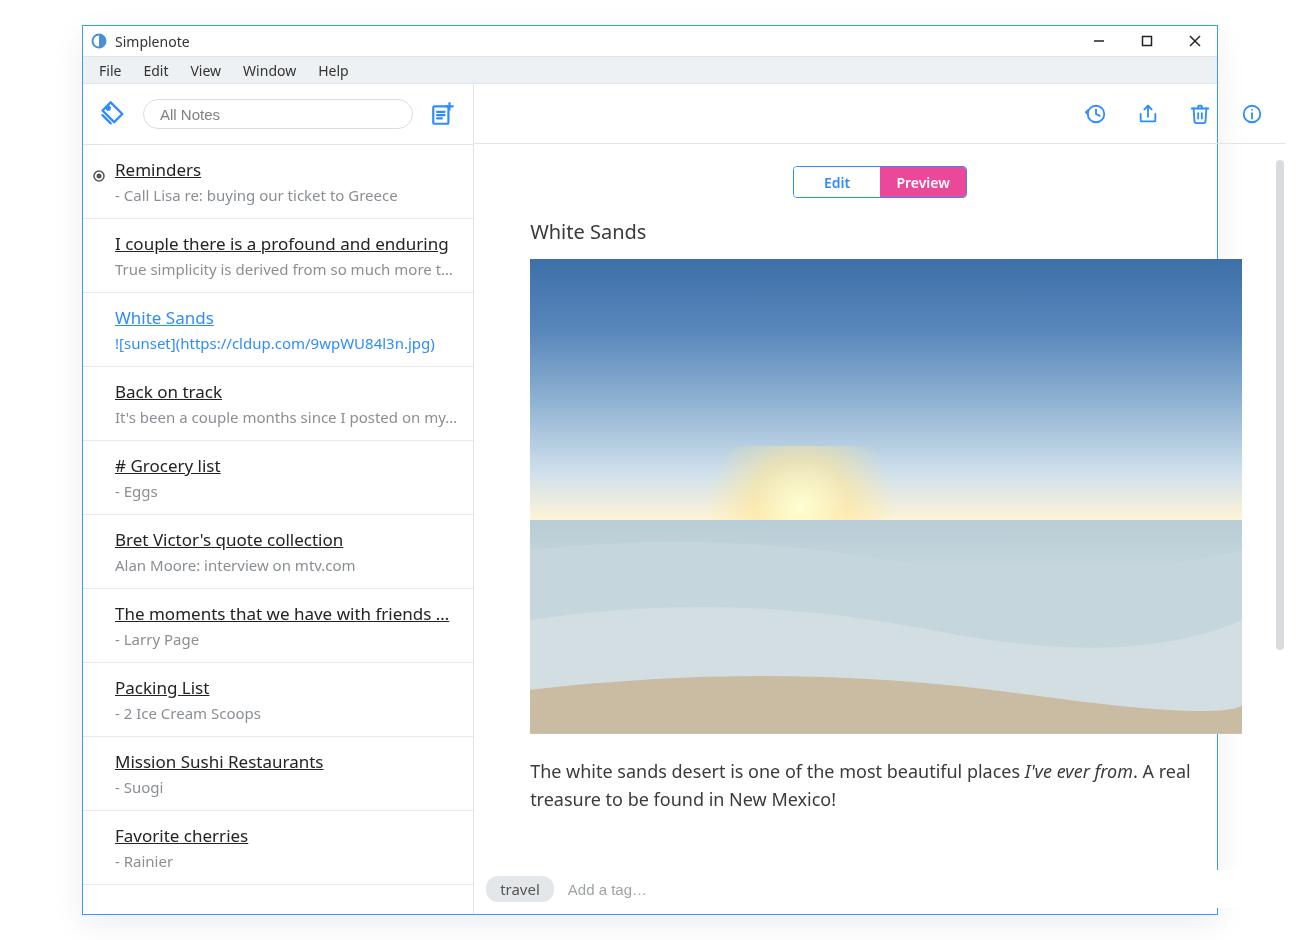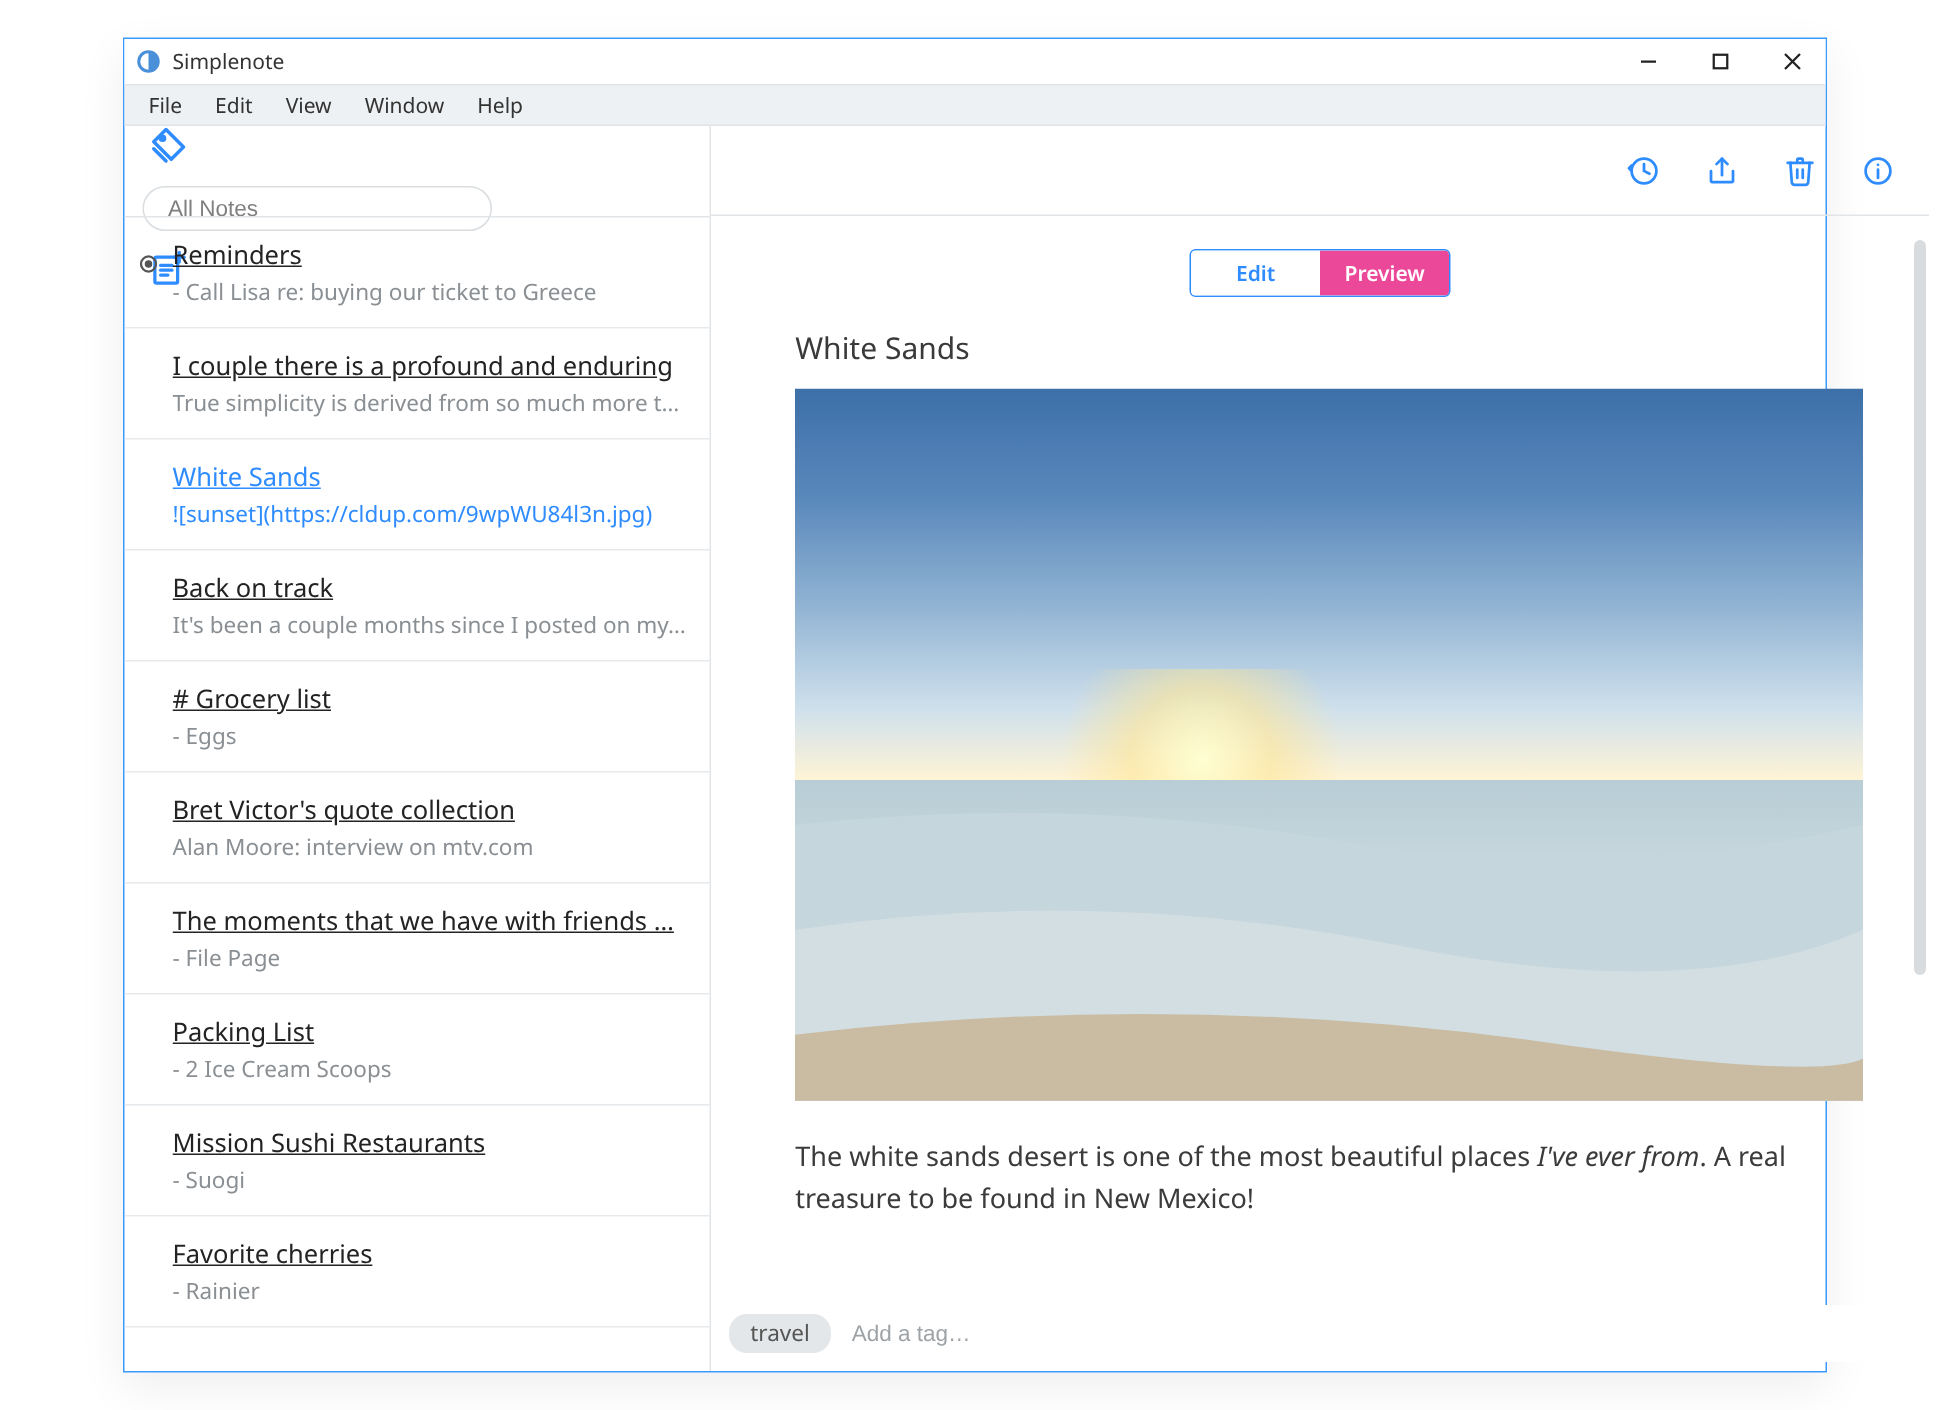--- a/index.html
+++ b/index.html
@@ -75,24 +75,23 @@
 }
 .sidebar {
   width: 395px;
   border-right: 1px solid #e2e5e8;
   display: flex;
   flex-direction: column;
 }
 .sidebar-toolbar {
   height: 60px;
   display: flex;
-  align-items: flex-start;
+  align-items: center;
   padding: 0 12px;
   gap: 12px;
-  flex-direction: column;
 }
 .tag-btn, .new-note-btn {
   width: 36px;
   height: 36px;
   display: flex;
   align-items: center;
   justify-content: center;
   cursor: pointer;
   color: #2f8cff;
 }
@@ -371,21 +370,21 @@
           <div class="note-item">
             <div class="title"># Grocery list</div>
             <div class="snippet">- Eggs</div>
           </div>
           <div class="note-item">
             <div class="title">Bret Victor's quote collection</div>
             <div class="snippet">Alan Moore: interview on mtv.com</div>
           </div>
           <div class="note-item">
             <div class="title">The moments that we have with friends …</div>
-            <div class="snippet">- File Page</div>
+            <div class="snippet">- Larry Page</div>
           </div>
           <div class="note-item">
             <div class="title">Packing List</div>
             <div class="snippet">- 2 Ice Cream Scoops</div>
           </div>
           <div class="note-item">
             <div class="title">Mission Sushi Restaurants</div>
             <div class="snippet">- Suogi</div>
           </div>
           <div class="note-item">

